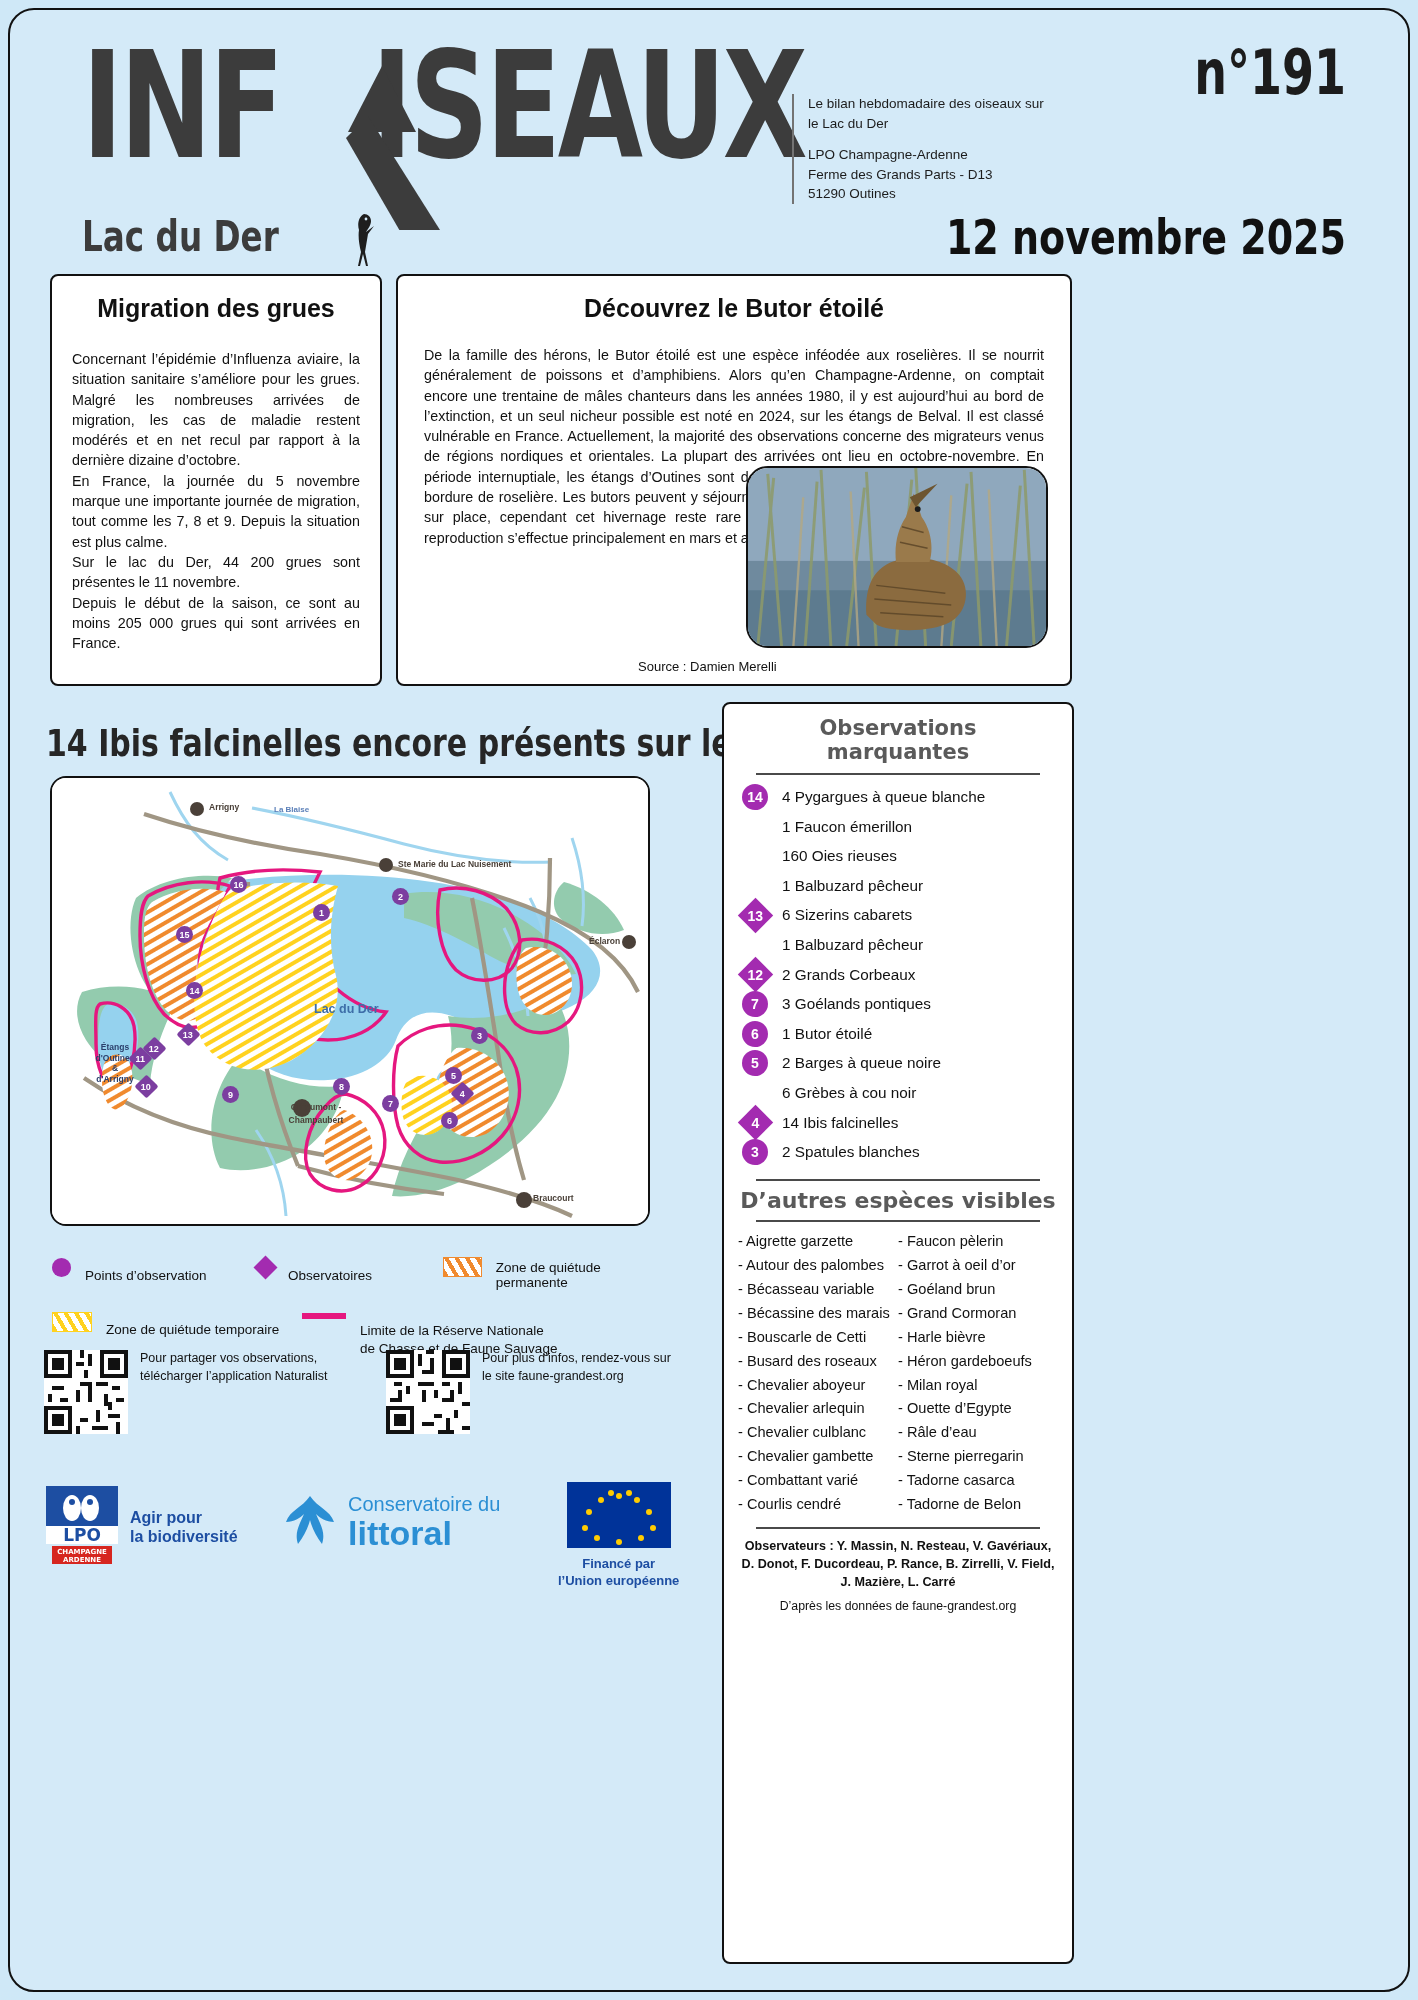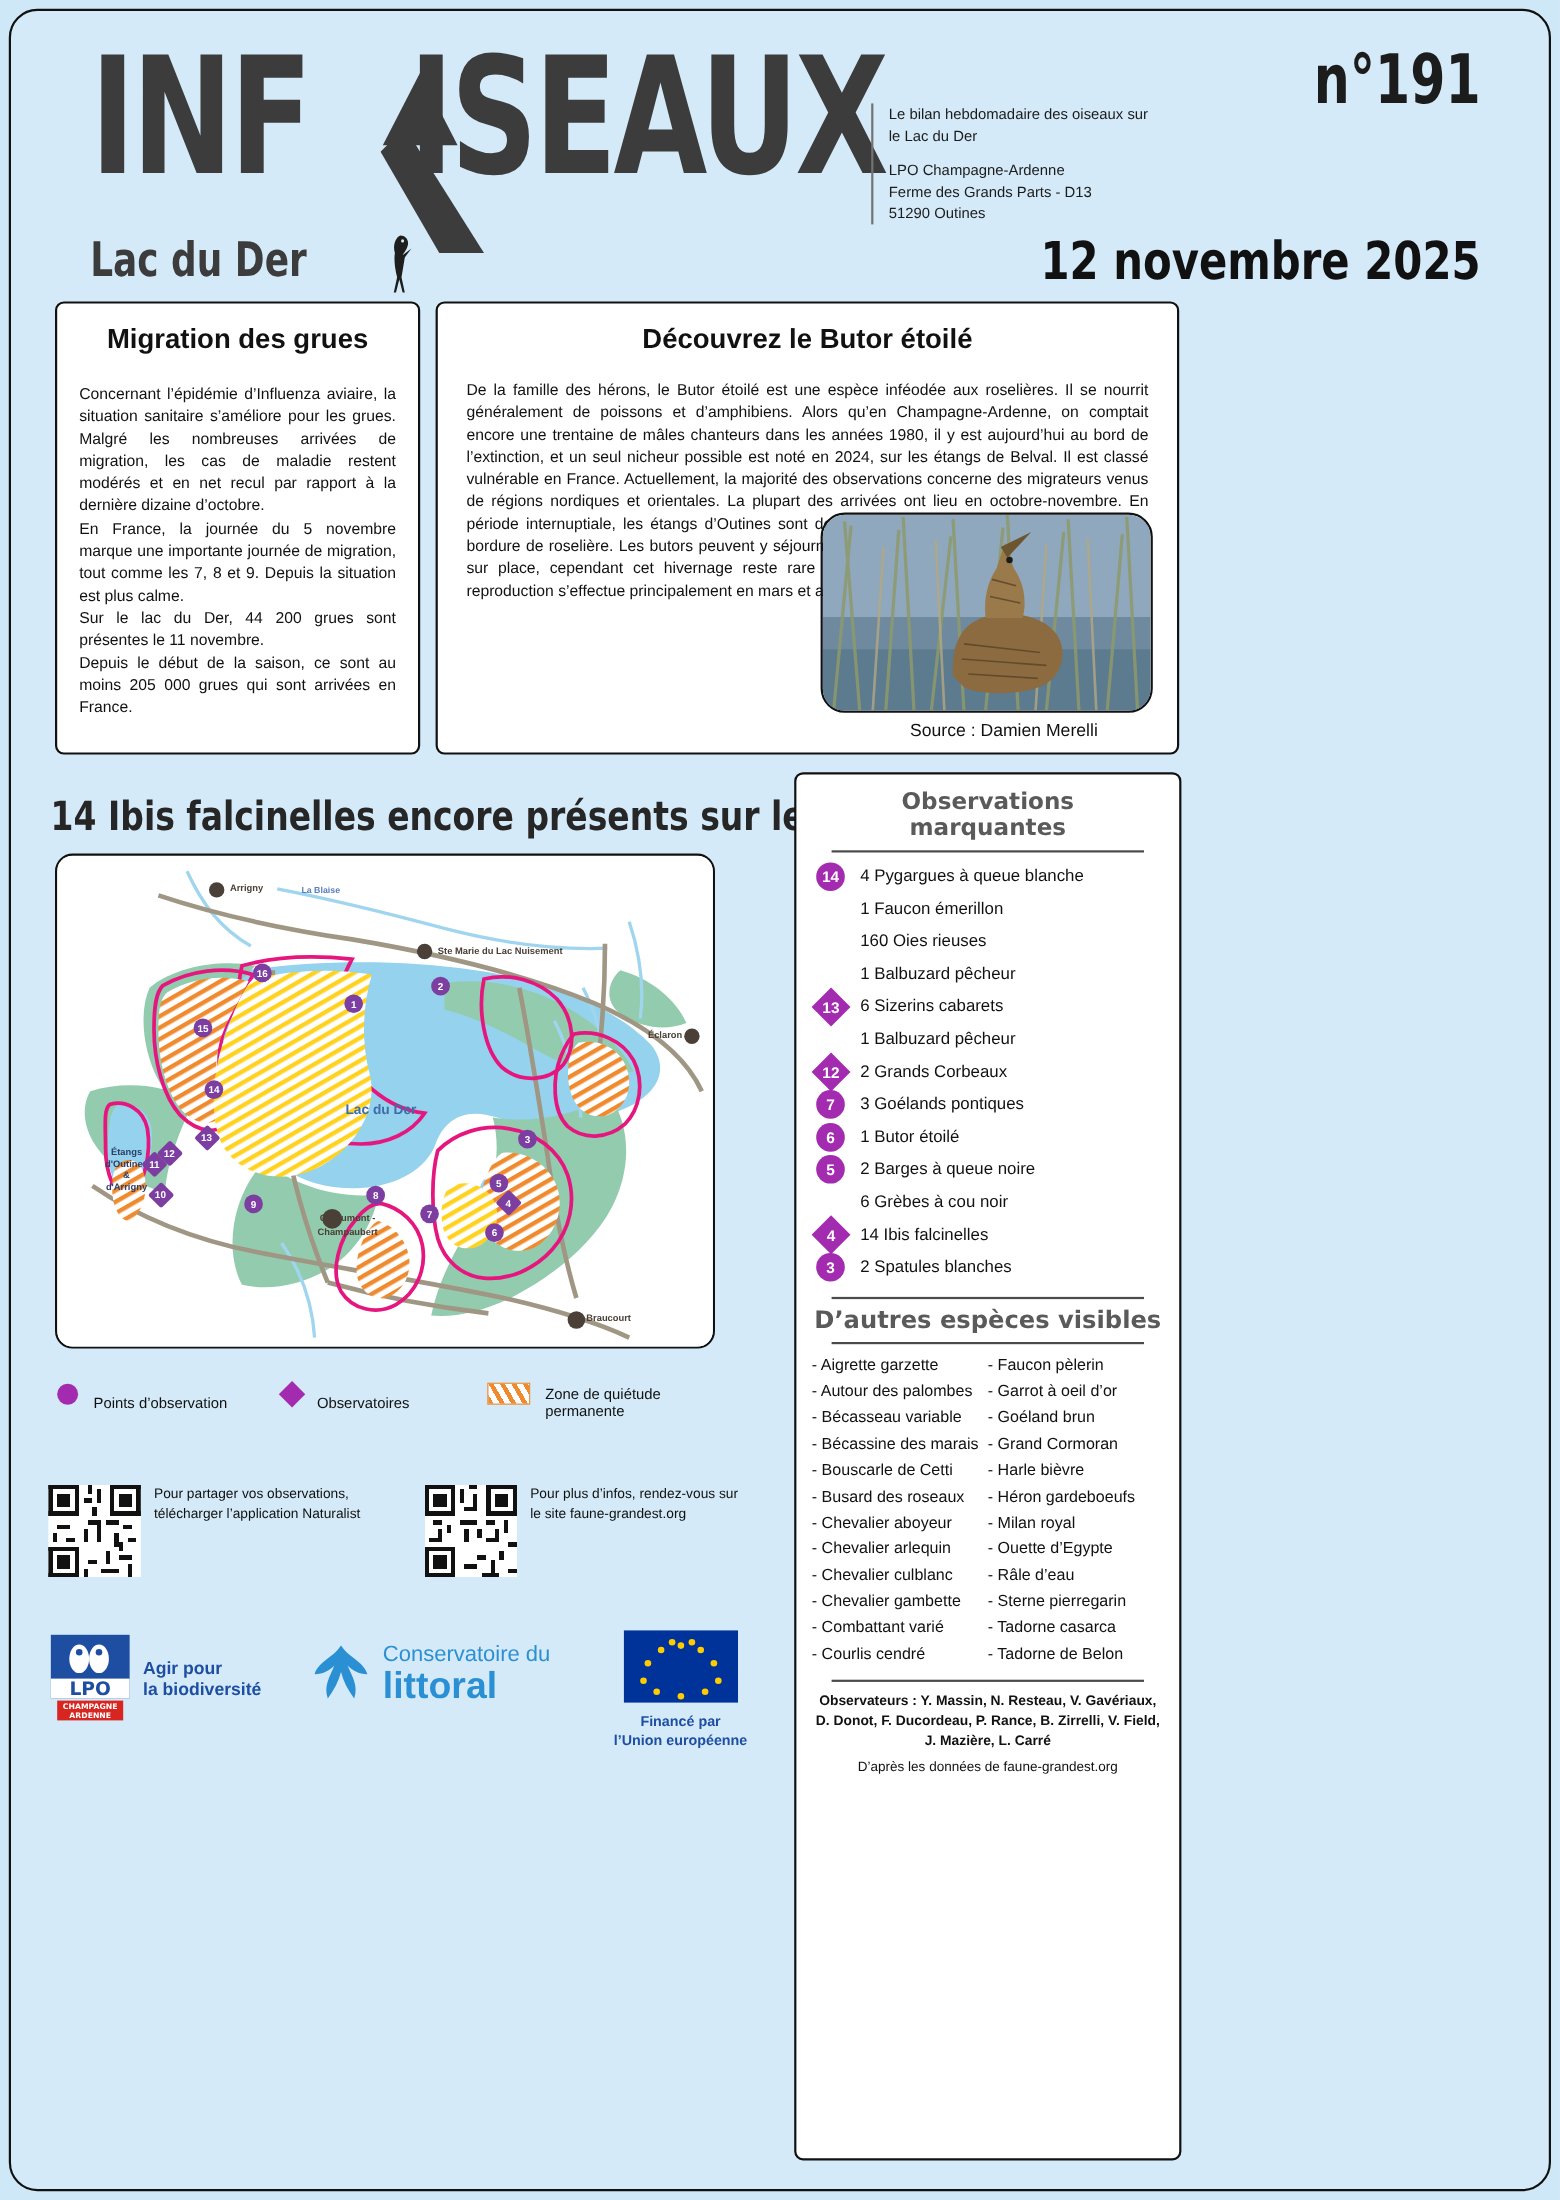--- a/index.html
+++ b/index.html
@@ -96,21 +96,21 @@
   #card-butor .card-title { font-size: 25px; margin-bottom: 22px; }
   #card-butor .card-body { font-size: 14.3px; }
   .butor-photo {
     position: absolute; right: 22px; bottom: 36px;
     width: 302px; height: 182px;
     border: 2px solid #111; border-radius: 22px;
     overflow: hidden;
   }
   .butor-source {
     position: absolute; left: 0; right: 0; bottom: 10px;
-    text-align: right; font-size: 16px; color: #111;
+    text-align: left; font-size: 13px; color: #111;
     width: 360px; margin-left: 240px; margin-top: 44px;
   }
 
   
   .map-heading {
     position: absolute; left: 36px; top: 712px;
     font-family: "DejaVu Sans", sans-serif;
     font-weight: 700; font-size: 30px; color: #262626;
     transform: scaleY(1.22); transform-origin: left top;
     white-space: nowrap;
@@ -424,20 +424,31 @@
         <div class="lg-dot"></div>
         <div class="legend-label">Points d’observation</div>
       </div>
       <div class="legend-item" style="width:190px;">
         <div class="lg-diamond"></div>
         <div class="legend-label">Observatoires</div>
       </div>
       <div class="legend-item">
         <div class="lg-hatch-o"></div>
         <div class="legend-label">Zone de quiétude permanente</div>
+      </div>
+    </div>
+    <div class="legend-row" style="align-items:flex-start;">
+      <div class="legend-item" style="width:250px;">
+        <div class="lg-hatch-y"></div>
+        <div class="legend-label">Zone de quiétude temporaire</div>
+      </div>
+      <div class="legend-item" style="align-items:flex-start;">
+        <div class="lg-line" style="margin-top:7px;"></div>
+        <div class="legend-label" style="white-space:pre-line; line-height:1.35;">Limite de la Réserve Nationale
+de Chasse et de Faune Sauvage</div>
       </div>
     </div>
   </div>
 
   <div class="qr-area">
     <div class="qr-blk" style="left:0; top:0;">
       <svg class="qr" viewBox="0 0 21 21" shape-rendering="crispEdges">
         <rect width="21" height="21" fill="#fff"></rect>
         <g fill="#111">
           <rect x="0" y="0" width="7" height="1"></rect>

